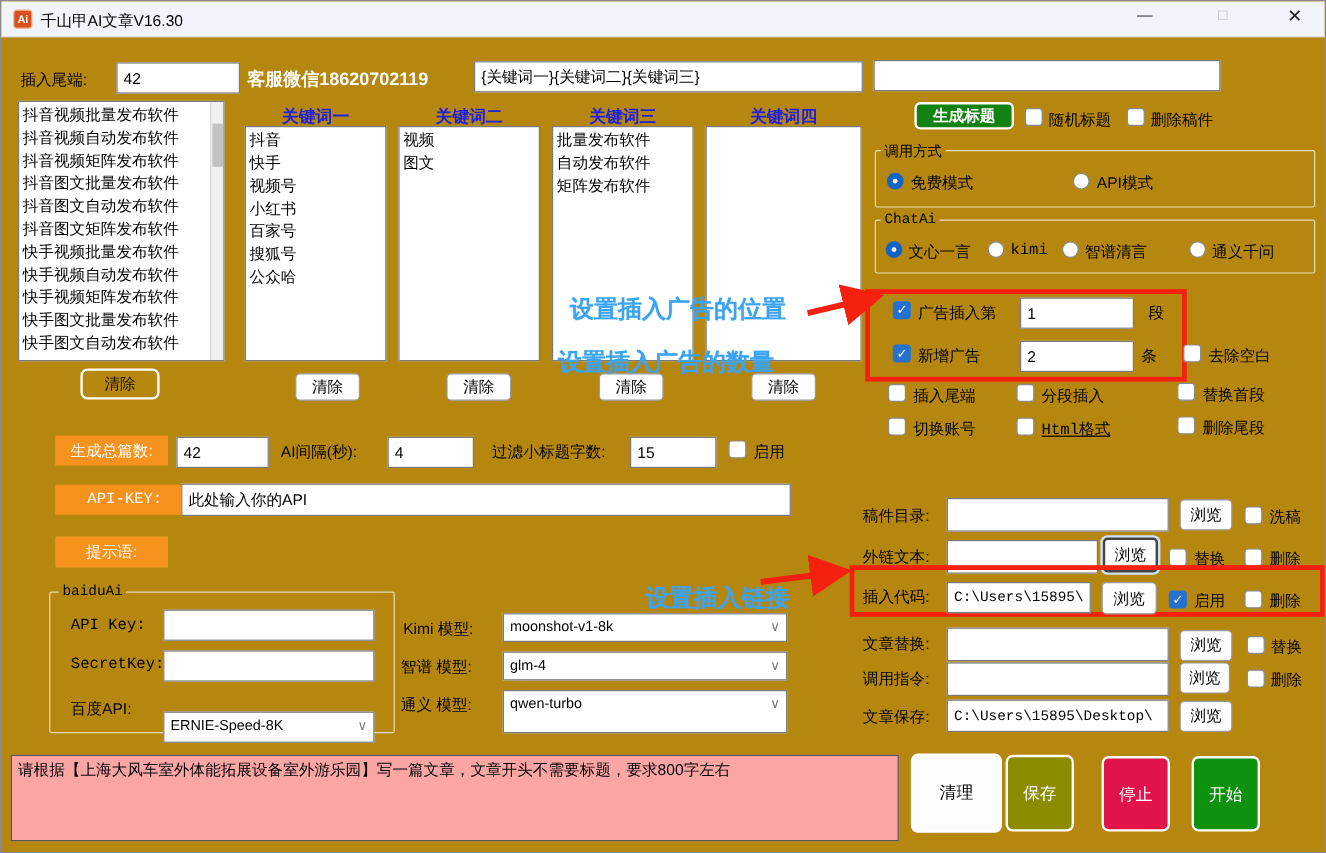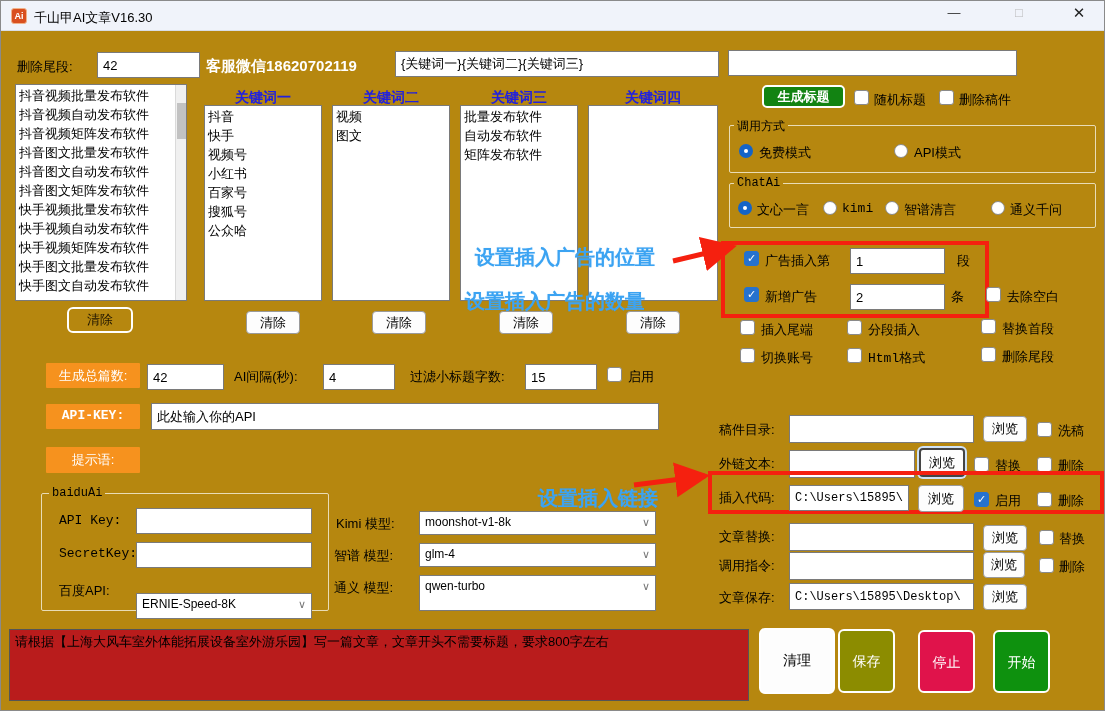--- a/index.html
+++ b/index.html
@@ -40,21 +40,21 @@
 <div id="win">
 
   <div id="titlebar">
     <div class="abs" style="left:10px;top:7px;width:16px;height:16px;background:#D94F1E;border:1px solid #f0b28a;border-radius:3px;color:#fff;font-size:9px;font-weight:bold;text-align:center;line-height:15px;">Ai</div>
     <div class="abs lbl" style="left:33px;top:8px;font-size:13px;">千山甲AI文章V16.30</div>
     <div class="abs" style="left:938px;top:4px;width:30px;height:22px;text-align:center;color:#333;font-size:13px;">—</div>
     <div class="abs" style="left:1003px;top:4px;width:30px;height:22px;text-align:center;color:#b9b9b9;font-size:13px;">□</div>
     <div class="abs" style="left:1063px;top:3px;width:30px;height:24px;text-align:center;color:#222;font-size:15px;">✕</div>
   </div>
 
-  <div class="abs lbl" style="left:16px;top:57px;">删除尾段:</div>
+  <div class="abs lbl" style="left:16px;top:57px;">插入尾端:</div>
   <input class="abs inp" style="left: 96px; top: 51px; width: 103px; height: 25px;" value="42">
   <div class="abs wlbl" style="left:205px;top:56px;font-size:15px;font-weight:bold;">客服微信18620702119</div>
   <input class="abs inp" style="left: 394px; top: 50px; width: 324px; height: 26px;" value="{关键词一}{关键词二}{关键词三}">
   <input class="abs inp" style="left: 727px; top: 49px; width: 289px; height: 25px;" value="">
 
   <div class="abs listbox" style="left:14px;top:83px;width:172px;height:217px;">
       <div class="li">抖音视频批量发布软件</div>
       <div class="li">抖音视频自动发布软件</div>
       <div class="li">抖音视频矩阵发布软件</div>
       <div class="li">抖音图文批量发布软件</div>
@@ -155,34 +155,34 @@
   <span class="abs cb" style="left:739px;top:319px;"></span>
   <div class="abs lbl" style="left:760px;top:320px;">插入尾端</div>
   <span class="abs cb" style="left:846px;top:319px;"></span>
   <div class="abs lbl" style="left:867px;top:320px;">分段插入</div>
   <span class="abs cb" style="left:980px;top:318px;"></span>
   <div class="abs lbl" style="left:1001px;top:319px;">替换首段</div>
 
   <span class="abs cb" style="left:739px;top:347px;"></span>
   <div class="abs lbl" style="left:760px;top:348px;">切换账号</div>
   <span class="abs cb" style="left:846px;top:347px;"></span>
-  <div class="abs lbl mono" style="left:867px;top:348px;">Html格式</div>
+  <div class="abs lbl mono" style="left:867px;top:348px;text-decoration:underline;">Html格式</div>
   <span class="abs cb" style="left:980px;top:346px;"></span>
   <div class="abs lbl" style="left:1001px;top:347px;">删除尾段</div>
 
   <div class="abs orange-lab" style="left:45px;top:362px;width:94px;height:25px;">生成总篇数:</div>
   <input class="abs inp" style="left: 146px; top: 363px; width: 77px; height: 24px;" value="42">
   <div class="abs lbl" style="left:233px;top:367px;">AI间隔(秒):</div>
   <input class="abs inp" style="left: 322px; top: 363px; width: 72px; height: 24px;" value="4">
   <div class="abs lbl" style="left:409px;top:367px;">过滤小标题字数:</div>
   <input class="abs inp" style="left: 524px; top: 363px; width: 72px; height: 24px;" value="15">
   <span class="abs cb" style="left:606px;top:366px;"></span>
   <div class="abs lbl" style="left:627px;top:367px;">启用</div>
 
-  <div class="abs orange-lab mono" style="left:45px;top:403px;width:94px;height:25px;font-weight:bold;">API-KEY:</div>
+  <div class="abs orange-lab mono" style="left:45px;top:403px;width:116px;height:25px;">API-KEY:</div>
   <input class="abs inp" style="left: 150px; top: 402px; width: 508px; height: 27px;" value="此处输入你的API">
 
   <div class="abs orange-lab" style="left:45px;top:446px;width:94px;height:26px;">提示语:</div>
 
   <div class="abs groupbox" style="left:40px;top:492px;width:288px;height:118px;"></div>
   <div class="abs grouplab mono" style="left:48px;top:485px;">baiduAi</div>
   <div class="abs lbl mono" style="left:58px;top:512px;">API Key:</div>
   <input class="abs inp" style="left: 135px; top: 507px; width: 176px; height: 26px;" value="">
   <div class="abs lbl mono" style="left:58px;top:545px;">SecretKey:</div>
   <input class="abs inp" style="left: 135px; top: 541px; width: 176px; height: 26px;" value="">
@@ -240,20 +240,20 @@
   <div class="abs lbl" style="left:718px;top:556px;">调用指令:</div>
   <input class="abs inp" style="left: 788px; top: 551px; width: 185px; height: 28px;" value="">
   <div class="abs btn-white" style="left:982px;top:551px;width:42px;height:26px;line-height:24px;">浏览</div>
   <span class="abs cb" style="left:1038px;top:557px;"></span>
   <div class="abs lbl" style="left:1058px;top:557px;">删除</div>
 
   <div class="abs lbl" style="left:718px;top:588px;">文章保存:</div>
   <input class="abs inp mono" style="left: 788px; top: 582px; width: 185px; height: 27px; font-size: 12px;" value="C:\Users\15895\Desktop\">
   <div class="abs btn-white" style="left:982px;top:583px;width:44px;height:26px;line-height:24px;">浏览</div>
 
-  <textarea class="abs" style="left: 8px; top: 628px; width: 740px; height: 72px; background: #b91c1c; border: 1px solid rgb(85, 85, 85); font-size: 13px; padding: 3px 5px; resize: none;">请根据【上海大风车室外体能拓展设备室外游乐园】写一篇文章，文章开头不需要标题，要求800字左右</textarea>
+  <textarea class="abs" style="left: 8px; top: 628px; width: 740px; height: 72px; background: #fca5a5; border: 1px solid rgb(85, 85, 85); font-size: 13px; padding: 3px 5px; resize: none;">请根据【上海大风车室外体能拓展设备室外游乐园】写一篇文章，文章开头不需要标题，要求800字左右</textarea>
 
   <div class="abs bigbtn" style="left:758px;top:627px;width:76px;height:66px;background:#fdfdfd;color:#000;border-color:#fff;">清理</div>
   <div class="abs bigbtn" style="left:837px;top:628px;width:57px;height:64px;background:#8C8C00;">保存</div>
   <div class="abs bigbtn" style="left:917px;top:629px;width:57px;height:63px;background:#E0134B;">停止</div>
   <div class="abs bigbtn" style="left:992px;top:629px;width:57px;height:63px;background:#0E910E;">开始</div>
 
 </div>
 
 </body></html>

